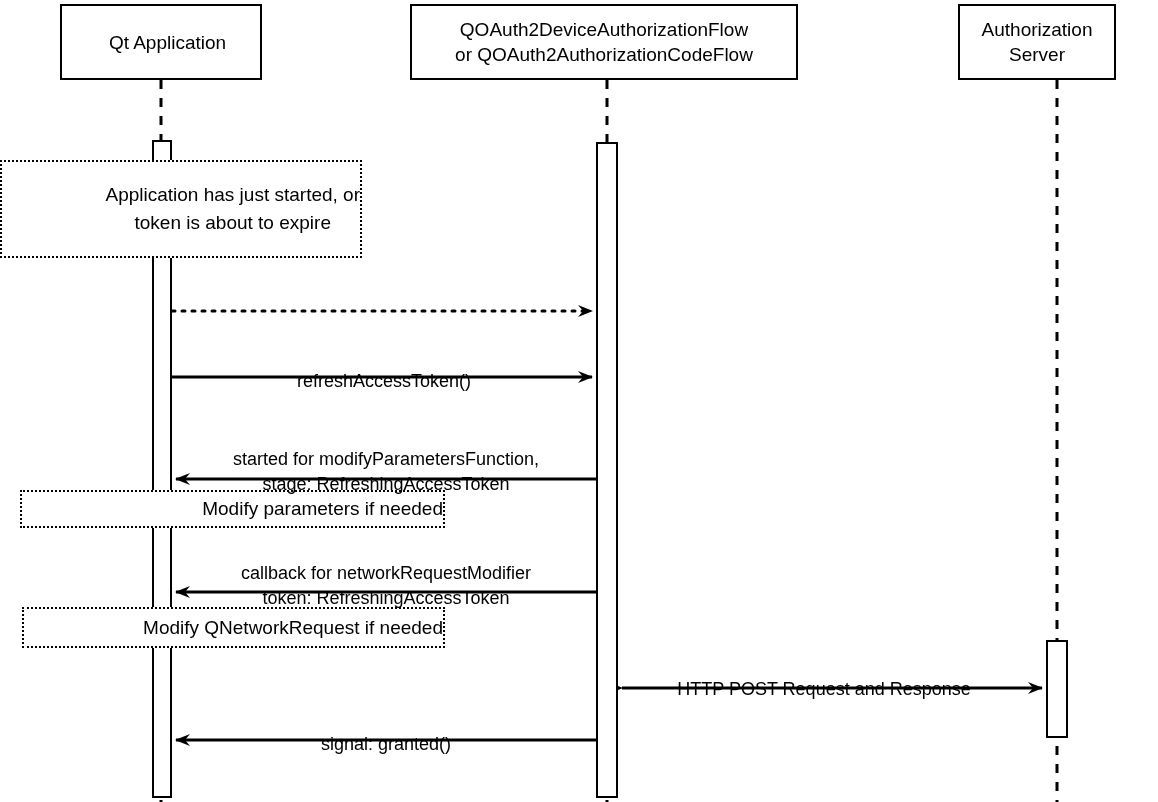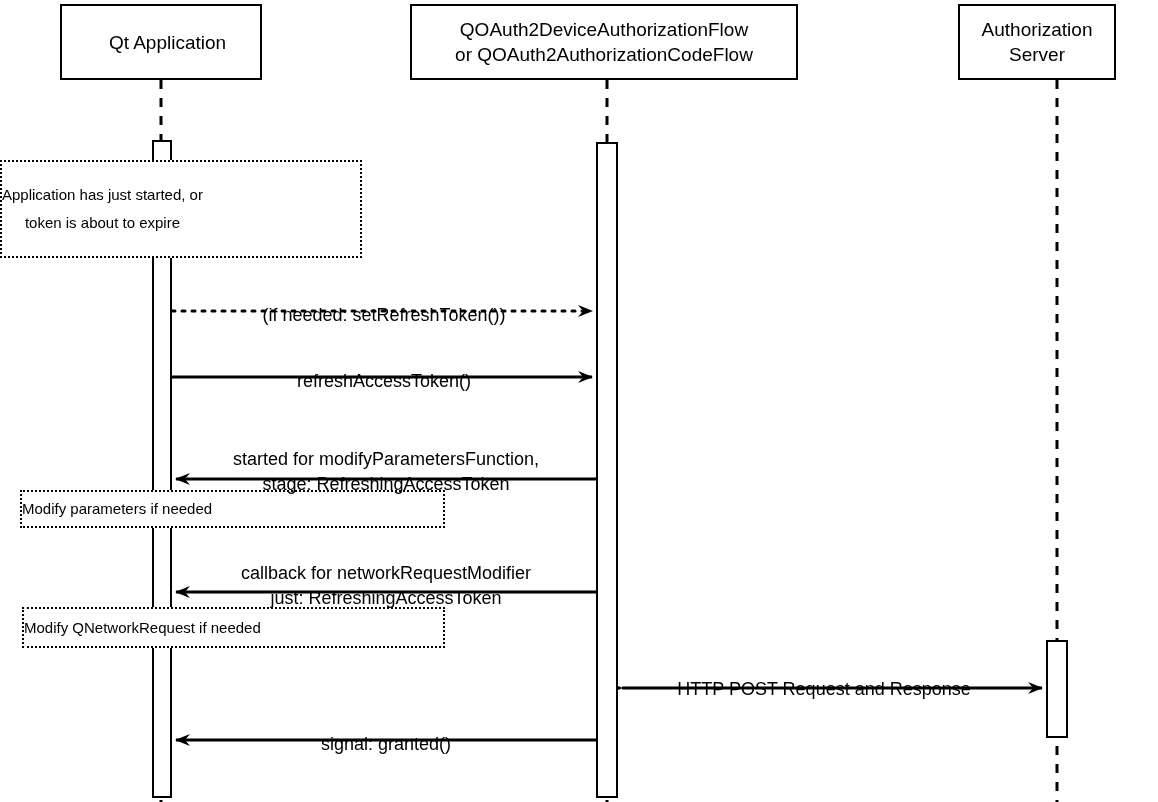--- a/index.html
+++ b/index.html
@@ -41,23 +41,23 @@
     white-space: pre-line;
     z-index: 5;
   }
   .note-box {
     position: absolute;
     box-sizing: border-box;
     border: 2px dotted #000000;
     background: #ffffff;
     display: flex;
     align-items: center;
-    justify-content: flex-start;
+    justify-content: flex-end;
     text-align: center;
-    font-size: 15px;
+    font-size: 19px;
     line-height: 28px;
     color: #000000;
     white-space: pre-line;
     z-index: 6;
   }
   .activation-bar {
     position: absolute;
     box-sizing: border-box;
     border: 2px solid #000000;
     background: #ffffff;
@@ -120,33 +120,30 @@
 
     <line x1="596" y1="479" x2="176" y2="479" stroke="#000000" stroke-width="3" marker-end="url(#arrow-left)"></line>
 
     <line x1="596" y1="592" x2="176" y2="592" stroke="#000000" stroke-width="3" marker-end="url(#arrow-left)"></line>
 
     <line x1="622" y1="688" x2="1042" y2="688" stroke="#000000" stroke-width="3" marker-start="url(#arrow-left)" marker-end="url(#arrow-right)"></line>
 
     <line x1="596" y1="740" x2="176" y2="740" stroke="#000000" stroke-width="3" marker-end="url(#arrow-left)"></line>
   </svg>
 
-  <div class="msg-label" style="left:180px; top:278px; width:408px;">
-    <span>(if needed: setRefreshToken())</span>
-  </div>
   <div class="msg-label" style="left:180px; top:344px; width:408px;">
     <span>refreshAccessToken()</span>
   </div>
   <div class="msg-label" style="left:176px; top:422px; width:420px;">
     <span>started for modifyParametersFunction,
 stage: RefreshingAccessToken</span>
   </div>
   <div class="msg-label" style="left:176px; top:536px; width:420px;">
     <span>callback for networkRequestModifier
-just: RefreshingAccessToken</span>
+token: RefreshingAccessToken</span>
   </div>
   <div class="msg-label" style="left:612px; top:652px; width:424px;">
     <span>HTTP POST Request and Response</span>
   </div>
   <div class="msg-label" style="left:176px; top:707px; width:420px;">
     <span>signal: granted()</span>
   </div>
 
   <div class="note-box" style="left:0px; top:160px; width:362px; height:98px;">
     <span>Application has just started, or

